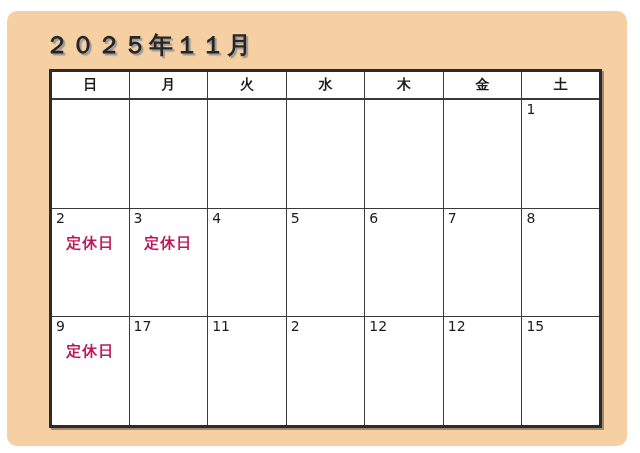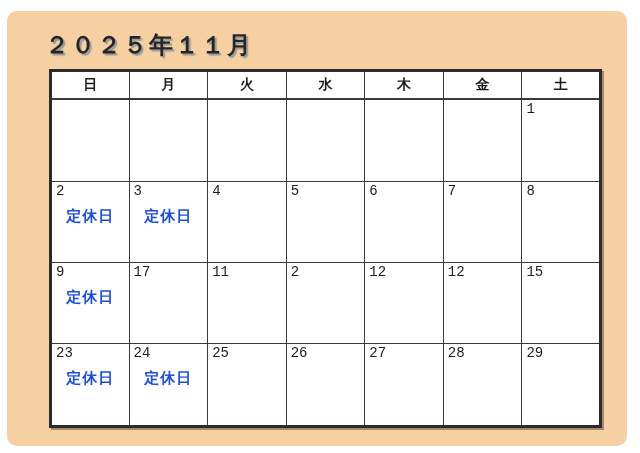--- a/index.html
+++ b/index.html
@@ -12,21 +12,20 @@
     overflow: hidden;
   }
   .board {
     position: absolute;
     left: 7px;
     top: 11px;
     width: 620px;
     height: 435px;
     background: #f6cfa2;
     border-radius: 10px;
-    font-family: Liberation Mono, monospace;
   }
   .title {
     position: absolute;
     left: 38px;
     top: 18px;
     font-size: 24px;
     font-weight: bold;
     color: #262626;
     letter-spacing: 2px;
     text-shadow: 2px 2px 1px #9a9a9a;
@@ -66,21 +65,21 @@
     color: #1c1c1c;
     line-height: 17px;
     padding: 1px 0 0 4px;
     min-height: 17px;
   }
   .closed {
     margin-top: 7px;
     text-align: center;
     font-size: 15px;
     font-weight: bold;
-    color: #1d4ed8;
+    color: #be185d;
     letter-spacing: 1px;
   }
 </style>
 </head>
 <body>
 
 <div class="board">
   <div class="title">２０２５年１１月</div>
 
   <table class="cal">
@@ -161,40 +160,15 @@
           <td>
             <div class="daynum">12</div>
           </td>
           <td>
             <div class="daynum">12</div>
           </td>
           <td>
             <div class="daynum">15</div>
           </td>
         </tr>
-        <tr>
-          <td>
-            <div class="daynum">23</div>
-            <div class="closed">定休日</div>
-          </td>
-          <td>
-            <div class="daynum">24</div>
-            <div class="closed">定休日</div>
-          </td>
-          <td>
-            <div class="daynum">25</div>
-          </td>
-          <td>
-            <div class="daynum">26</div>
-          </td>
-          <td>
-            <div class="daynum">27</div>
-          </td>
-          <td>
-            <div class="daynum">28</div>
-          </td>
-          <td>
-            <div class="daynum">29</div>
-          </td>
-        </tr>
       </tbody>
   </table>
 </div>
 
 </body></html>

